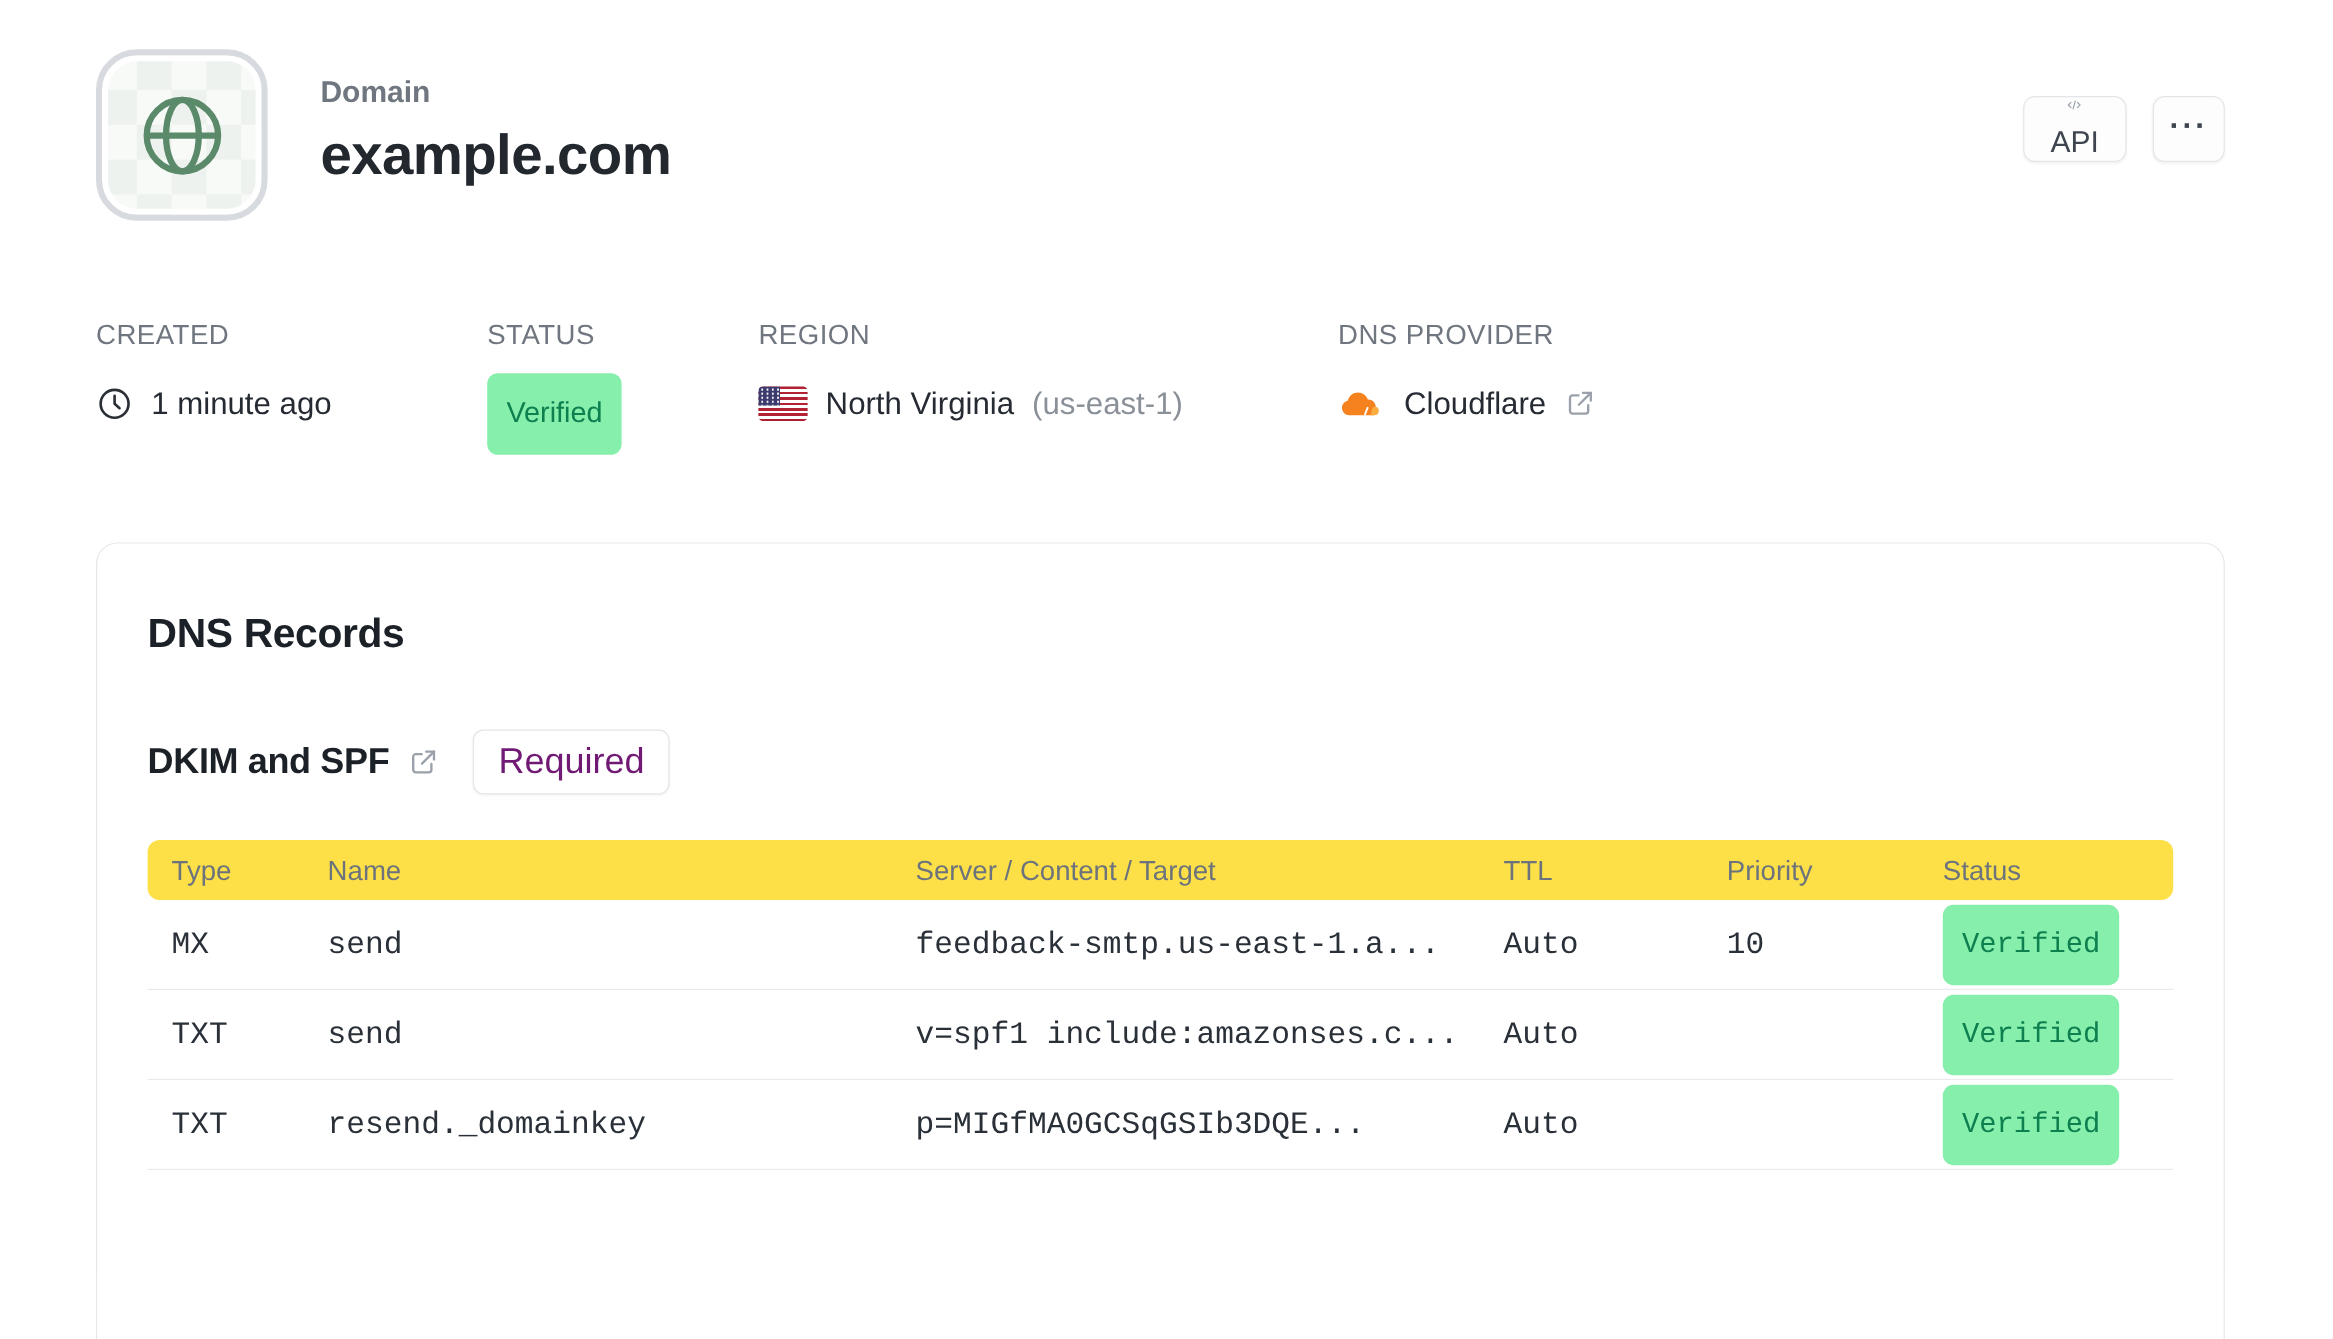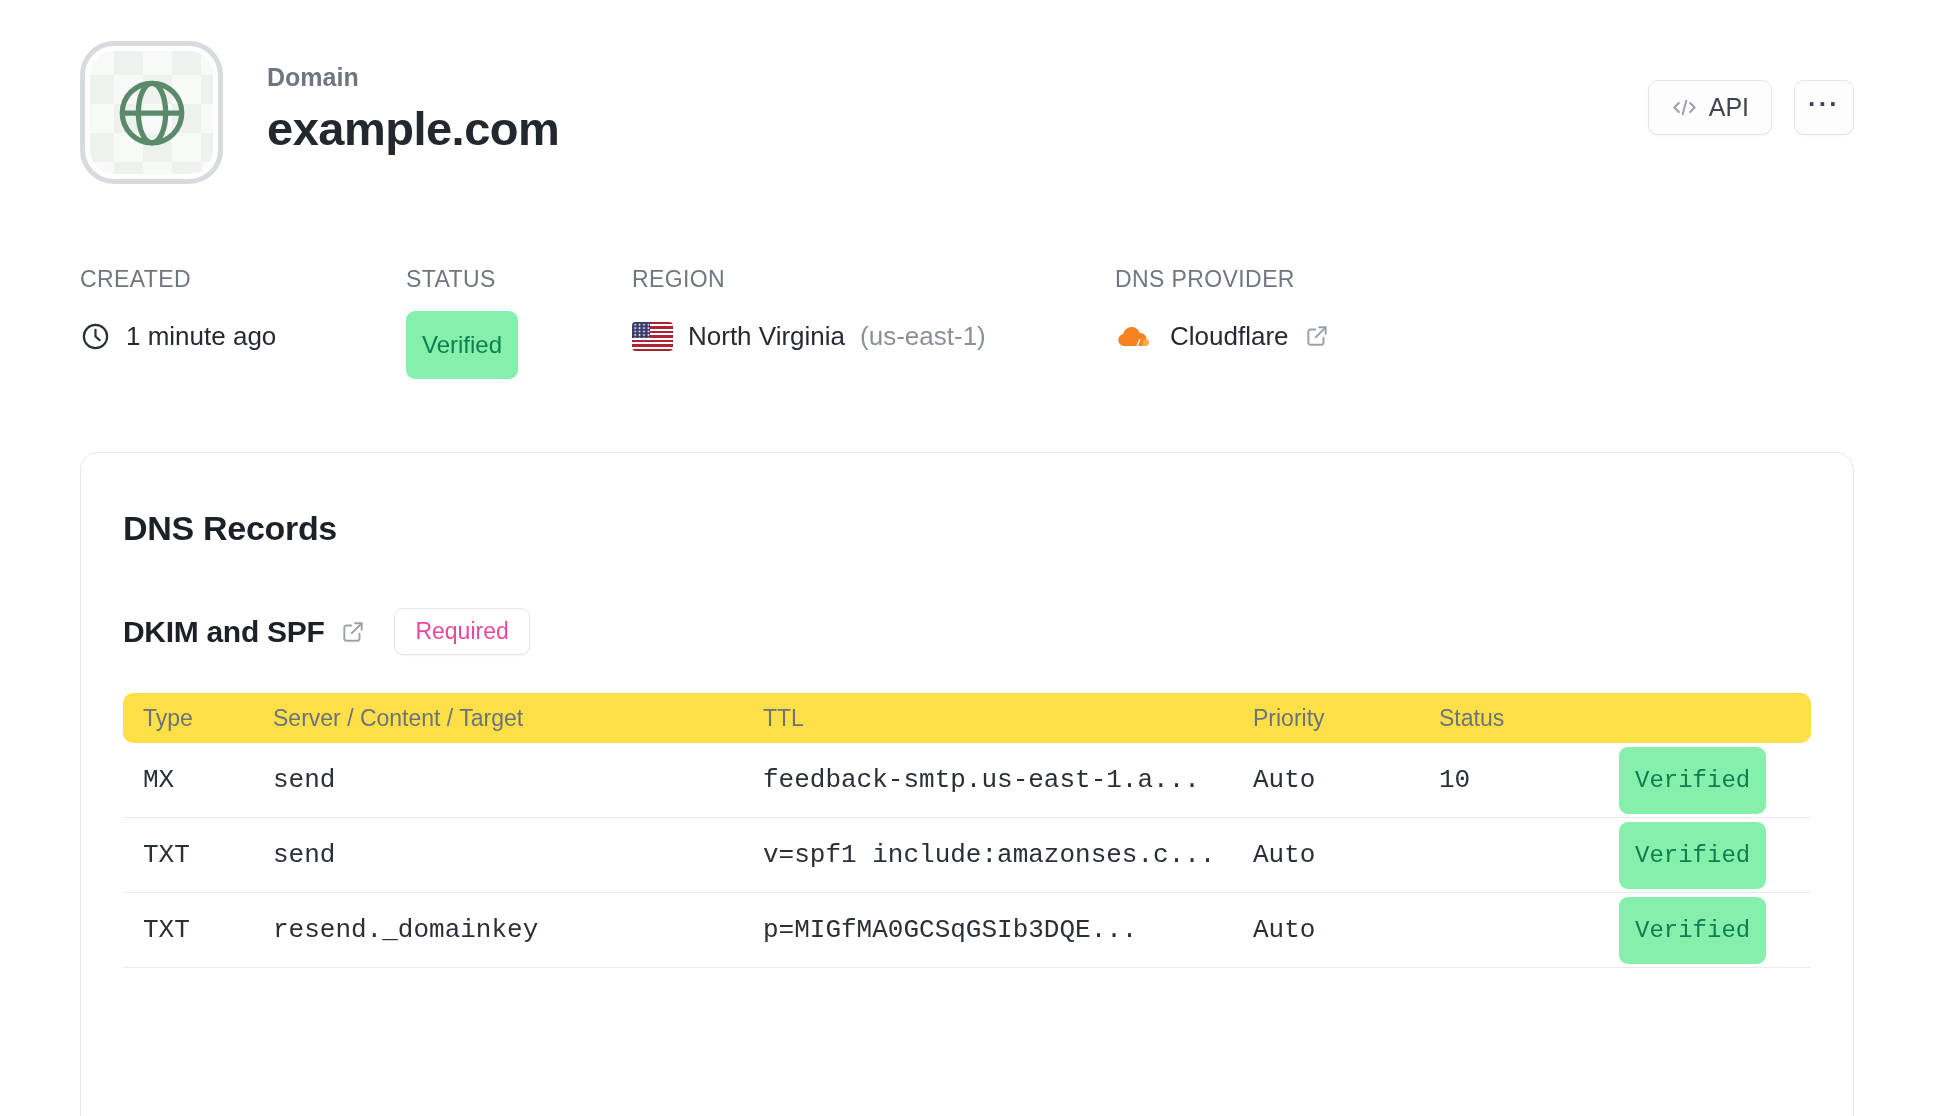--- a/index.html
+++ b/index.html
@@ -14,21 +14,21 @@
                background-image: repeating-conic-gradient(#edf2ee 0% 25%, transparent 0% 50%);
                background-size:58px 58px;
                display:flex; align-items:center; justify-content:center; }
   .icon-tile svg { width:84px; height:84px; }
   .title-block { margin-left:44px; padding-top:22px; }
   .kicker { font-size:25px; font-weight:700; color:#70767f; }
   .page-title { font-size:47px; font-weight:700; color:#23282e; margin-top:9px; letter-spacing:-0.5px; }
   .header-actions { margin-left:auto; display:flex; gap:22px; margin-top:39px; }
   .btn { height:55px; border:1px solid #e3e5e9; border-radius:10px; background:#fdfdfe;
          box-shadow:0 1px 2px rgba(16,24,40,.05); display:inline-flex; align-items:center;
-         cursor:pointer; font-family:inherit; }
+         cursor:pointer; font-family:inherit;flex-direction:column; }
   .btn-api { padding:0 22px; gap:11px; font-size:25px; color:#3e454e; }
   .btn-api svg { width:27px; height:27px; }
   .btn-more { width:60px; justify-content:center; font-size:26px; color:#3e454e;
               letter-spacing:2px; font-weight:700; padding-bottom:6px; }
 
   
   .meta-row { display:flex; padding:82px 90px 0 80px; }
   .meta-col-created { width:326px; }
   .meta-col-status  { width:226px; }
   .meta-col-region  { width:483px; }
@@ -62,21 +62,21 @@
   .banner { margin-top:32px; height:104px; border-radius:12px; border:1px solid #e4eae5;
             background:linear-gradient(90deg,#e8f4ec 0%, #f8fcf9 45%, #fefefe 75%);
             display:flex; align-items:center; padding:0 28px; gap:17px; }
   .banner svg { width:33px; height:33px; flex:none; }
   .banner-text { font-size:25px; color:#363d45; }
 
   .section-row { margin-top:60px; display:flex; align-items:center; }
   .section-heading { font-size:30px; font-weight:700; color:#1c2127; letter-spacing:-0.3px; }
   .section-row .ext-icon { margin-left:16px; }
   .required-badge { margin-left:28px; border:1px solid #e3e5e9; border-radius:9px;
-                    padding:9px 20px; font-size:23px; color:#ec4899; background:#ffffff;
+                    padding:9px 20px; font-size:30px; color:#701a75; background:#ffffff;
                     box-shadow:0 1px 2px rgba(16,24,40,.04); }
 
   
   .dns-table { margin-top:38px; }
   .t-head, .t-row { display:grid; grid-template-columns:150px 490px 490px 186px 180px 1fr;
                     align-items:center; }
   .t-head { height:50px; background:#fde047; border-radius:10px;
             font-size:23px; color:#6c737c; font-weight:500; }
   .t-head > div:first-child, .t-row > div:first-child { padding-left:20px; }
   .t-row { height:75px; border-bottom:1px solid #e8eaed; font-size:26px; color:#2a3038;font-family:Liberation Mono, monospace; }
@@ -163,20 +163,21 @@
       <path d="M18 13.5V18a2 2 0 0 1-2 2H6a2 2 0 0 1-2-2V8a2 2 0 0 1 2-2h4.5"></path>
       <polyline points="14,4 20,4 20,10"></polyline>
       <line x1="10.8" y1="13.2" x2="20" y2="4"></line>
     </svg>
     <span class="required-badge">Required</span>
   </div>
 
   <div class="dns-table">
     <div class="t-head">
       <div>Type</div>
+      <div>Name</div>
       <div>Server / Content / Target</div>
       <div>TTL</div>
       <div>Priority</div>
       <div>Status</div>
     </div>
 
     <div class="t-row">
       <div>MX</div>
       <div>send</div>
       <div>feedback-smtp.us-east-1.a...</div>

